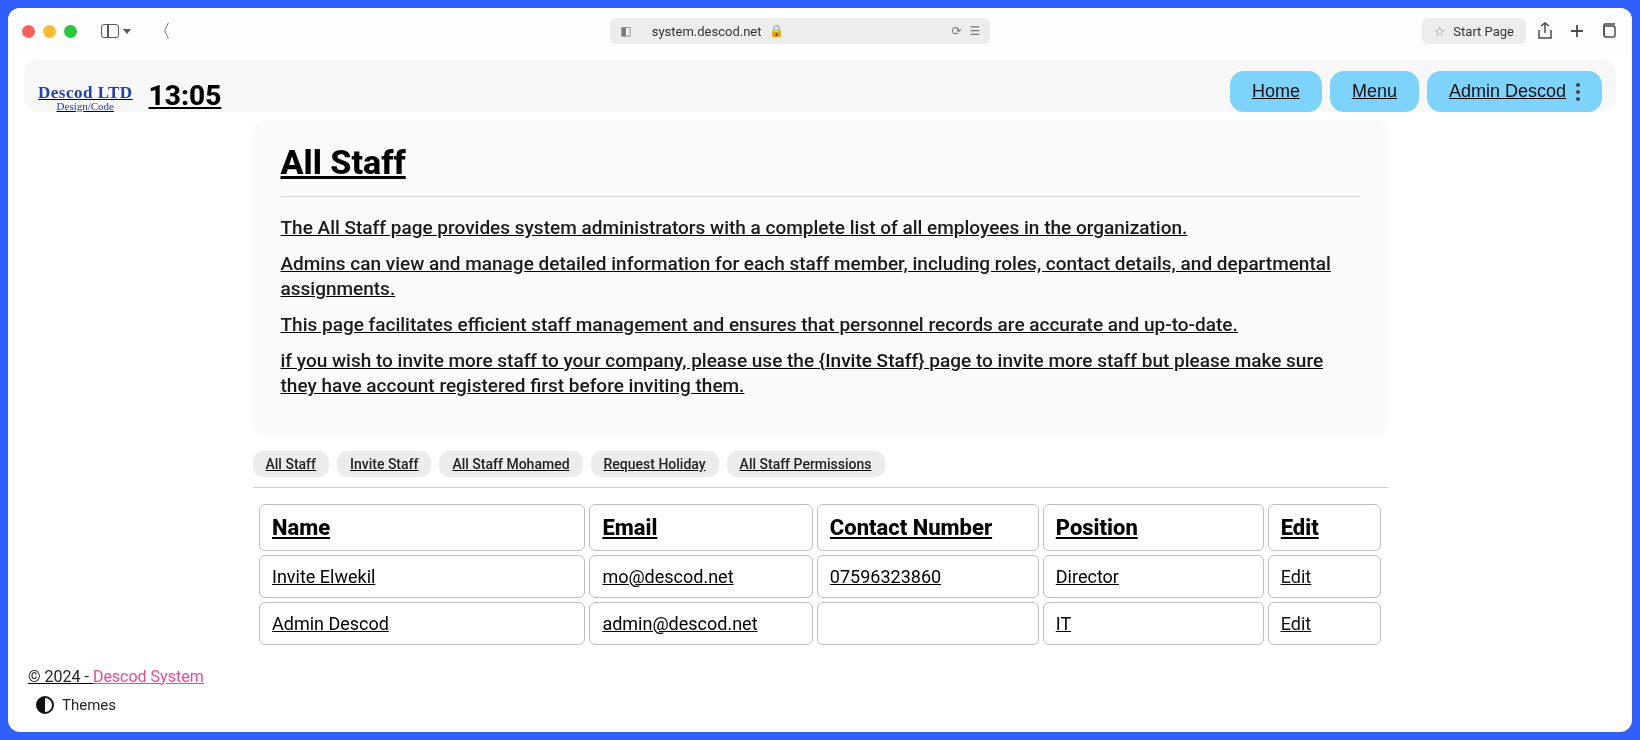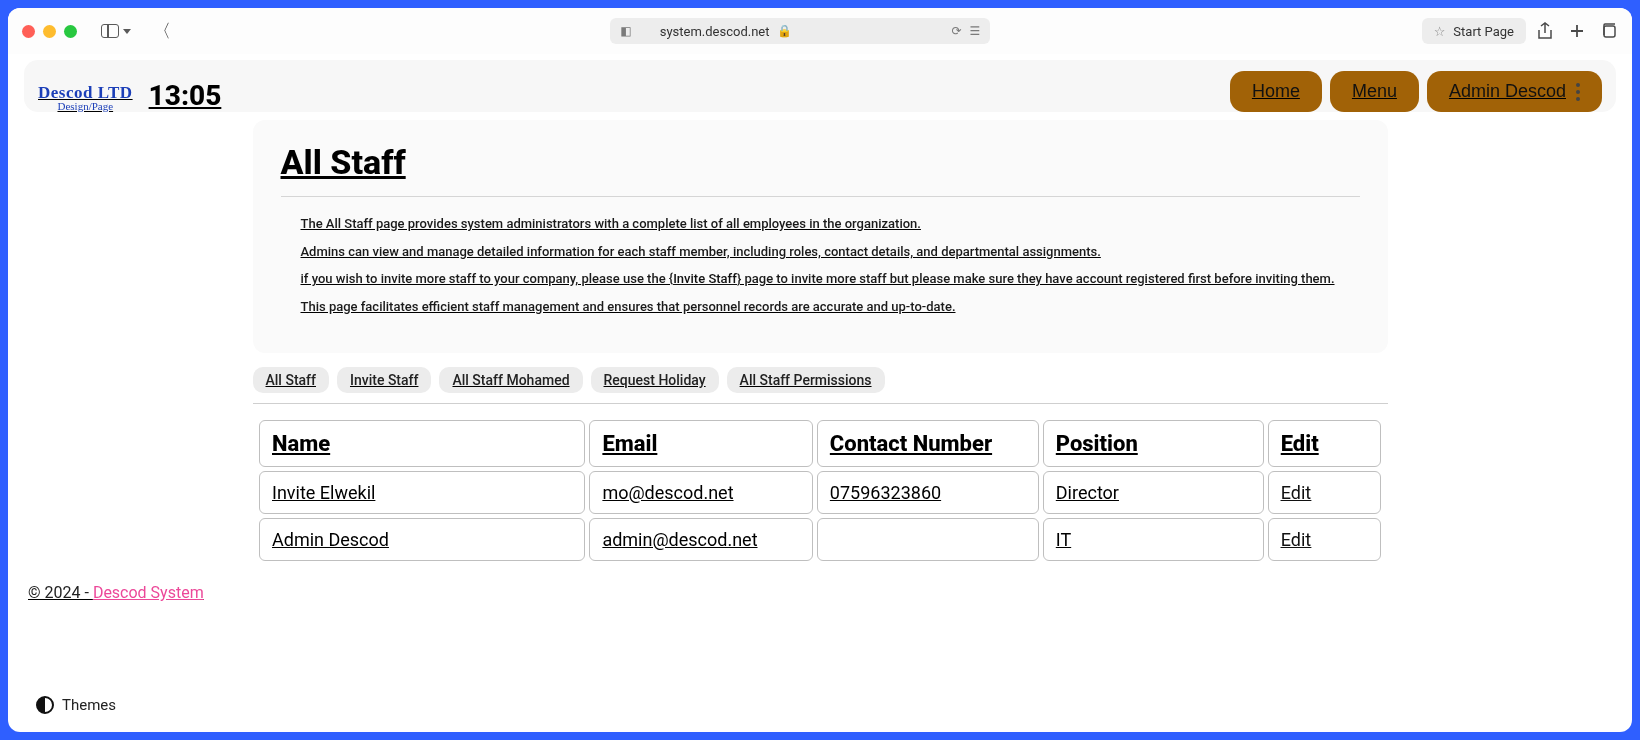--- a/index.html
+++ b/index.html
@@ -89,21 +89,21 @@
   border-radius: 6px;
   display: flex;
   align-items: center;
   padding: 0 10px;
   gap: 8px;
   position: relative;
 }
 .address-bar .url {
   font-size: 13px;
   color: #333;
-  margin-left: 20px;
+  margin-left: 12px;
 }
 .addr-icon { font-size: 12px; color: #7a7a7a; }
 .addr-right { margin-left: auto; display: flex; gap: 8px; }
 .start-page-pill {
   height: 26px;
   background: #ededed;
   border-radius: 6px;
   display: flex;
   align-items: center;
   padding: 0 12px;
@@ -159,21 +159,21 @@
   font-weight: 800;
   margin-left: 16px;
 }
 .header-nav {
   margin-left: auto;
   display: flex;
   gap: 8px;
   align-items: center;
 }
 .header-btn {
-  background: #a16207;
+  background: #7dd3fc;
   border: none;
   border-radius: 14px;
   padding: 10px 22px;
   font-size: 18px;
   font-weight: 500;
   color: #111;
   cursor: pointer;
 }
 .header-btn.user {
   display: flex;
@@ -199,26 +199,25 @@
   font-size: 34px;
   font-weight: 800;
   margin-bottom: 14px;
 }
 .card hr {
   border: none;
   border-top: 1px solid #d5d5d5;
   margin-bottom: 18px;
 }
 .card p {
-  font-size: 13px;
+  font-size: 19px;
   font-weight: 500;
   color: #1a1a1a;
   margin-bottom: 10px;
   line-height: 1.35;
-  margin-left: 20px;
 }
 .card a.link {
   text-decoration: underline;
   color: #111;
 }
 .tabs {
   width: 1135px;
   margin: 14px auto 0 auto;
   display: flex;
   gap: 8px;
@@ -354,21 +353,21 @@
             <rect x="4" y="4" width="11" height="11" rx="2"></rect>
             <path d="M4 13V3a1 1 0 011-1h10"></path>
           </svg>
       </div>
     </div>
   </div>
 
   <div class="app-header">
     <div class="logo">
       <span class="logo-top">Descod LTD</span>
-      <span class="logo-sub">Design/Page</span>
+      <span class="logo-sub">Design/Code</span>
     </div>
     <div class="clock">13:05</div>
     <div class="header-nav">
       <button class="header-btn">Home</button>
       <button class="header-btn">Menu</button>
       <button class="header-btn user">
         <span>Admin Descod</span>
         <span class="kebab">
             <span></span>
             <span></span>
@@ -377,24 +376,24 @@
       </button>
     </div>
   </div>
 
   <div class="content-area" style="position:relative;">
     <div class="card">
       <h1>All Staff</h1>
       <hr>
       <p>The All Staff page provides system administrators with a complete list of all employees in the organization.</p>
       <p>Admins can view and manage detailed information for each staff member, including roles, contact details, and departmental assignments.</p>
+      <p>This page facilitates efficient staff management and ensures that personnel records are accurate and up-to-date.</p>
       <p>
         <span>if you wish to invite more staff to your company, please use the {</span><a class="link">Invite Staff</a><span>} page to invite more staff but please make sure they have account registered first before inviting them.</span>
       </p>
-      <p>This page facilitates efficient staff management and ensures that personnel records are accurate and up-to-date.</p>
     </div>
 
     <div class="tabs">
       <div class="tab">All Staff</div>
       <div class="tab">Invite Staff</div>
       <div class="tab">All Staff Mohamed</div>
       <div class="tab">Request Holiday</div>
       <div class="tab">All Staff Permissions</div>
     </div>
 

